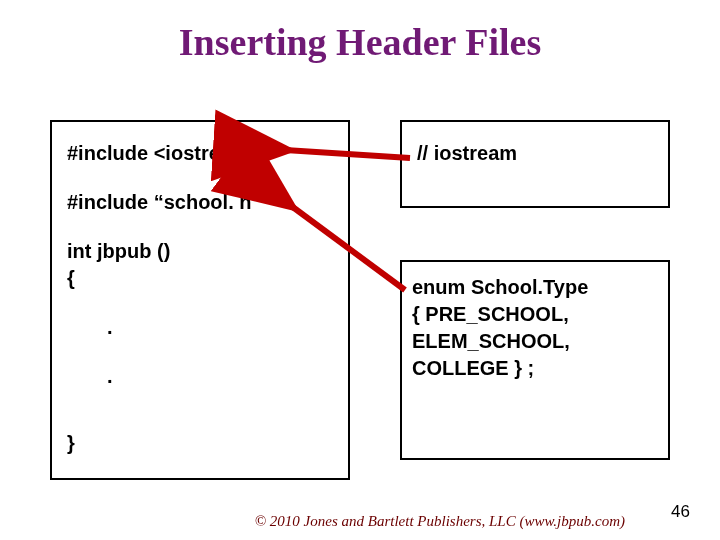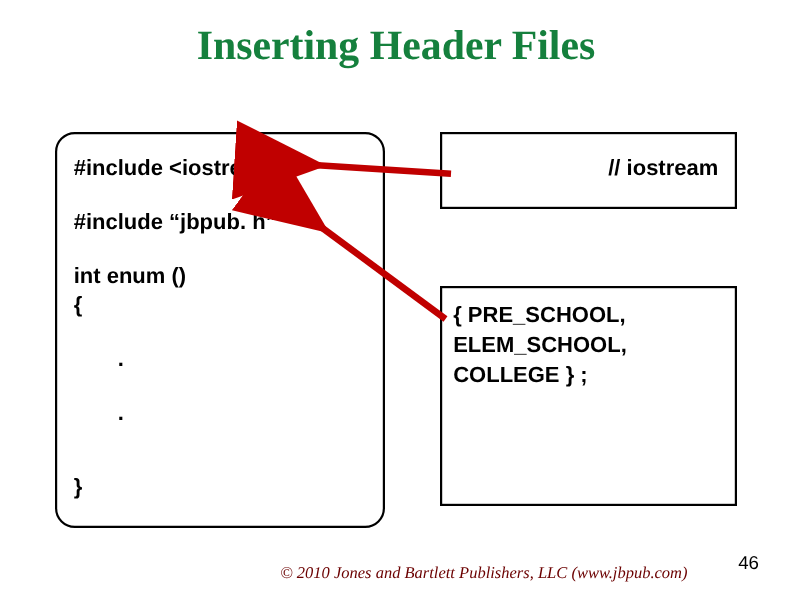--- a/index.html
+++ b/index.html
@@ -11,43 +11,41 @@
     font-family: "Times New Roman", Times, serif;
     position: relative;
     overflow: hidden;
   }
   .title {
     text-align: center;
     font-size: 38px;
     font-weight: bold;
     margin-top: 20px;
     margin-bottom: 7px;
-    color: #15803d;
+    color: #701a75;
   }
   .box {
     position: absolute;
     border: 2px solid #000;
     background: #fff;
     box-sizing: border-box;
   }
   .left-box {
     left: 50px;
     top: 120px;
     width: 300px;
     height: 360px;
     padding: 18px 15px;
-    border-radius: 18px;
   }
   .right-box-1 {
     left: 400px;
     top: 120px;
     width: 270px;
-    height: 70px;
+    height: 88px;
     padding: 18px 15px;
-    text-align: right;
   }
   .right-box-2 {
     left: 400px;
     top: 260px;
     width: 270px;
     height: 200px;
     padding: 12px 10px;
   }
   .code-line {
     font-family: Arial, Helvetica, sans-serif;
@@ -89,37 +87,38 @@
   }
 </style>
 </head>
 <body>
 
 <div class="title">Inserting Header Files</div>
 
 <div class="box left-box">
   <div class="code-line">#include  &lt;iostream&gt;</div>
   <div class="gap"></div>
-  <div class="code-line">#include  “jbpub. h”</div>
+  <div class="code-line">#include  “school. h”</div>
   <div class="gap"></div>
-  <div class="code-line">int   enum ()</div>
+  <div class="code-line">int   jbpub ()</div>
   <div class="code-line">{</div>
   <div class="gap"></div>
   <div class="code-line dot">.</div>
   <div class="gap"></div>
   <div class="code-line dot">.</div>
   <div class="gap-lg"></div>
   <div class="code-line">}</div>
 </div>
 
 <div class="box right-box-1">
   <div class="code-line">// iostream</div>
 </div>
 
 <div class="box right-box-2">
+  <div class="code-line">enum  School.Type</div>
   <div class="code-line">{ PRE_SCHOOL,</div>
   <div class="code-line">  ELEM_SCHOOL,</div>
   <div class="code-line">  COLLEGE } ;</div>
 </div>
 
 <svg class="arrows">
   <defs>
     <marker id="ah" markerWidth="14" markerHeight="12" refX="2" refY="6" orient="auto">
       <polygon points="14,0 0,6 14,12" fill="#c00000"></polygon>
     </marker>

